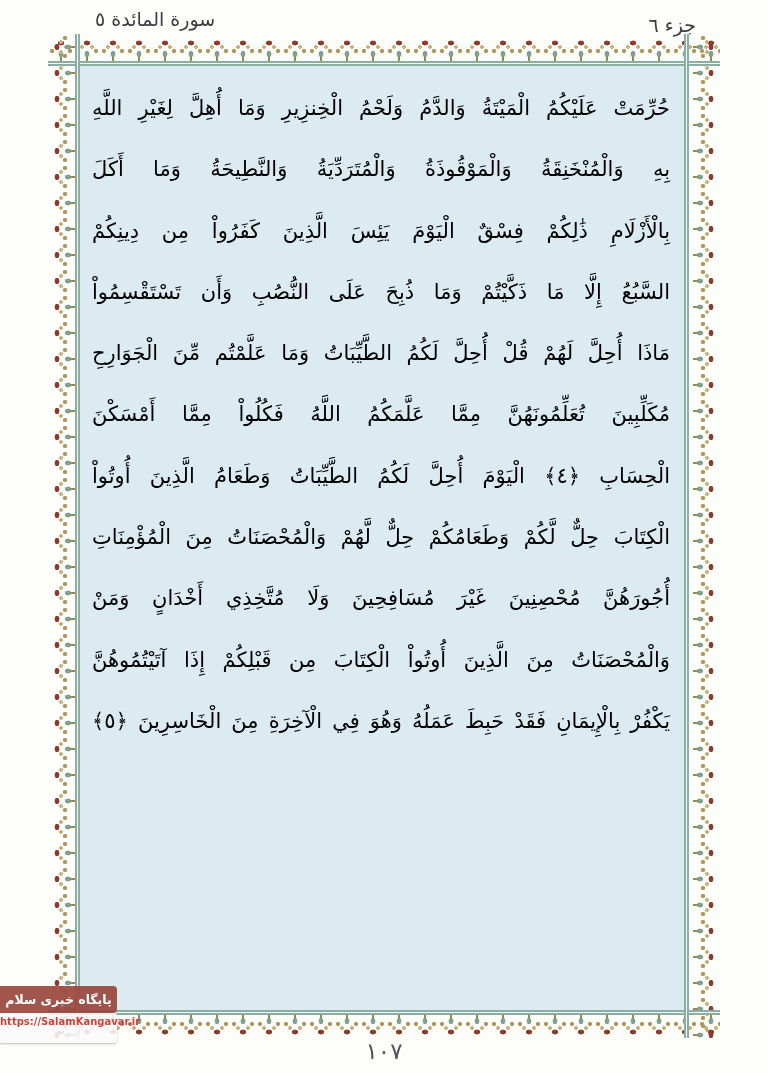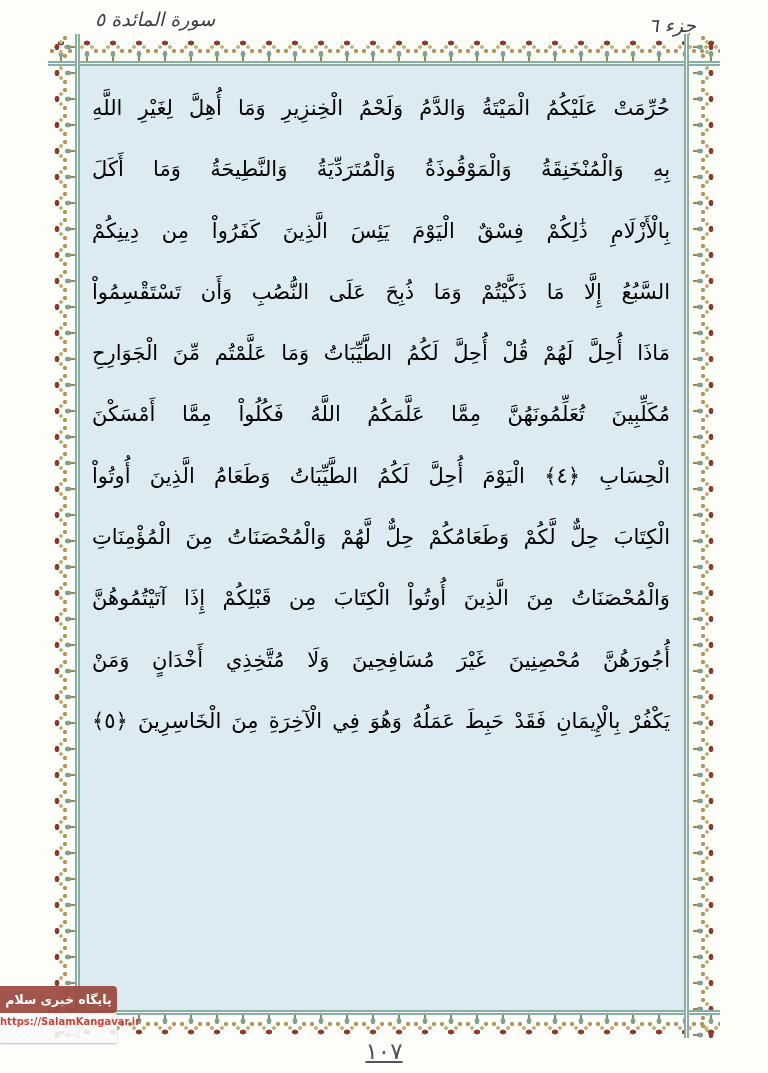--- a/index.html
+++ b/index.html
@@ -4,21 +4,21 @@
 <style>
   html,body{margin:0;padding:0;}
   body{
     width:768px;height:1073px;position:relative;overflow:hidden;
     background:#fdfdfa;
     font-family:"DejaVu Sans",sans-serif;
   }
   
   .hdr{
     position:absolute;color:#3c3c42;font-size:19px;font-weight:500;
-    direction:rtl;white-space:nowrap;font-style:italic;
+    direction:rtl;white-space:nowrap;
   }
   .hdr-surah{top:8px;left:95px;}
   .hdr-juz{top:14px;right:72px;}
 
   
   .line-h{
     position:absolute;left:48px;width:672px;height:5px;
     background:linear-gradient(to bottom,#8aaea4 0 2px,#f2f6f3 2px 3px,#8aaea4 3px 5px);
   }
   .line-h.top{top:61px;}
@@ -72,21 +72,21 @@
     height:61.3px;line-height:61.3px;
     direction:rtl;unicode-bidi:embed;
     text-align:justify;text-align-last:justify;
     font-size:21px;color:#000000;
     white-space:nowrap;overflow:visible;
   }
 
   
   .page-num{
     position:absolute;left:0;right:0;top:1038px;
-    text-align:center;font-size:23px;color:#52525a;direction:rtl;text-decoration:underline;
+    text-align:center;font-size:23px;color:#52525a;direction:rtl;
   }
 
   
   .badge-name{
     position:absolute;left:0;top:986px;width:117px;height:27px;
     background:rgba(154,72,62,0.93);
     color:#ffffff;font-size:12.5px;font-weight:bold;
     line-height:27px;text-align:center;direction:rtl;
     border-radius:0 4px 4px 0;
   }
@@ -119,21 +119,21 @@
 
 <div class="text-block">
   <div class="qline">حُرِّمَتْ عَلَيْكُمُ الْمَيْتَةُ وَالدَّمُ وَلَحْمُ الْخِنزِيرِ وَمَا أُهِلَّ لِغَيْرِ اللَّهِ</div>
   <div class="qline">بِهِ وَالْمُنْخَنِقَةُ وَالْمَوْقُوذَةُ وَالْمُتَرَدِّيَةُ وَالنَّطِيحَةُ وَمَا أَكَلَ</div>
   <div class="qline">بِالْأَزْلَامِ ذَٰلِكُمْ فِسْقٌ الْيَوْمَ يَئِسَ الَّذِينَ كَفَرُواْ مِن دِينِكُمْ</div>
   <div class="qline">السَّبُعُ إِلَّا مَا ذَكَّيْتُمْ وَمَا ذُبِحَ عَلَى النُّصُبِ وَأَن تَسْتَقْسِمُواْ</div>
   <div class="qline">مَاذَا أُحِلَّ لَهُمْ قُلْ أُحِلَّ لَكُمُ الطَّيِّبَاتُ وَمَا عَلَّمْتُم مِّنَ الْجَوَارِحِ</div>
   <div class="qline">مُكَلِّبِينَ تُعَلِّمُونَهُنَّ مِمَّا عَلَّمَكُمُ اللَّهُ فَكُلُواْ مِمَّا أَمْسَكْنَ</div>
   <div class="qline">الْحِسَابِ ﴿٤﴾ الْيَوْمَ أُحِلَّ لَكُمُ الطَّيِّبَاتُ وَطَعَامُ الَّذِينَ أُوتُواْ</div>
   <div class="qline">الْكِتَابَ حِلٌّ لَّكُمْ وَطَعَامُكُمْ حِلٌّ لَّهُمْ وَالْمُحْصَنَاتُ مِنَ الْمُؤْمِنَاتِ</div>
+  <div class="qline">أُجُورَهُنَّ مُحْصِنِينَ غَيْرَ مُسَافِحِينَ وَلَا مُتَّخِذِي أَخْدَانٍ وَمَنْ</div>
   <div class="qline">وَالْمُحْصَنَاتُ مِنَ الَّذِينَ أُوتُواْ الْكِتَابَ مِن قَبْلِكُمْ إِذَا آتَيْتُمُوهُنَّ</div>
-  <div class="qline">أُجُورَهُنَّ مُحْصِنِينَ غَيْرَ مُسَافِحِينَ وَلَا مُتَّخِذِي أَخْدَانٍ وَمَنْ</div>
   <div class="qline">يَكْفُرْ بِالْإِيمَانِ فَقَدْ حَبِطَ عَمَلُهُ وَهُوَ فِي الْآخِرَةِ مِنَ الْخَاسِرِينَ ﴿٥﴾</div>
 </div>
 
 <div class="page-num">١٠٧</div>
 
 <div class="badge-name">پایگاه خبری سلام کنگاور</div>
 <div class="badge-url">https://SalamKangavar.ir</div>
 
 </body></html>

